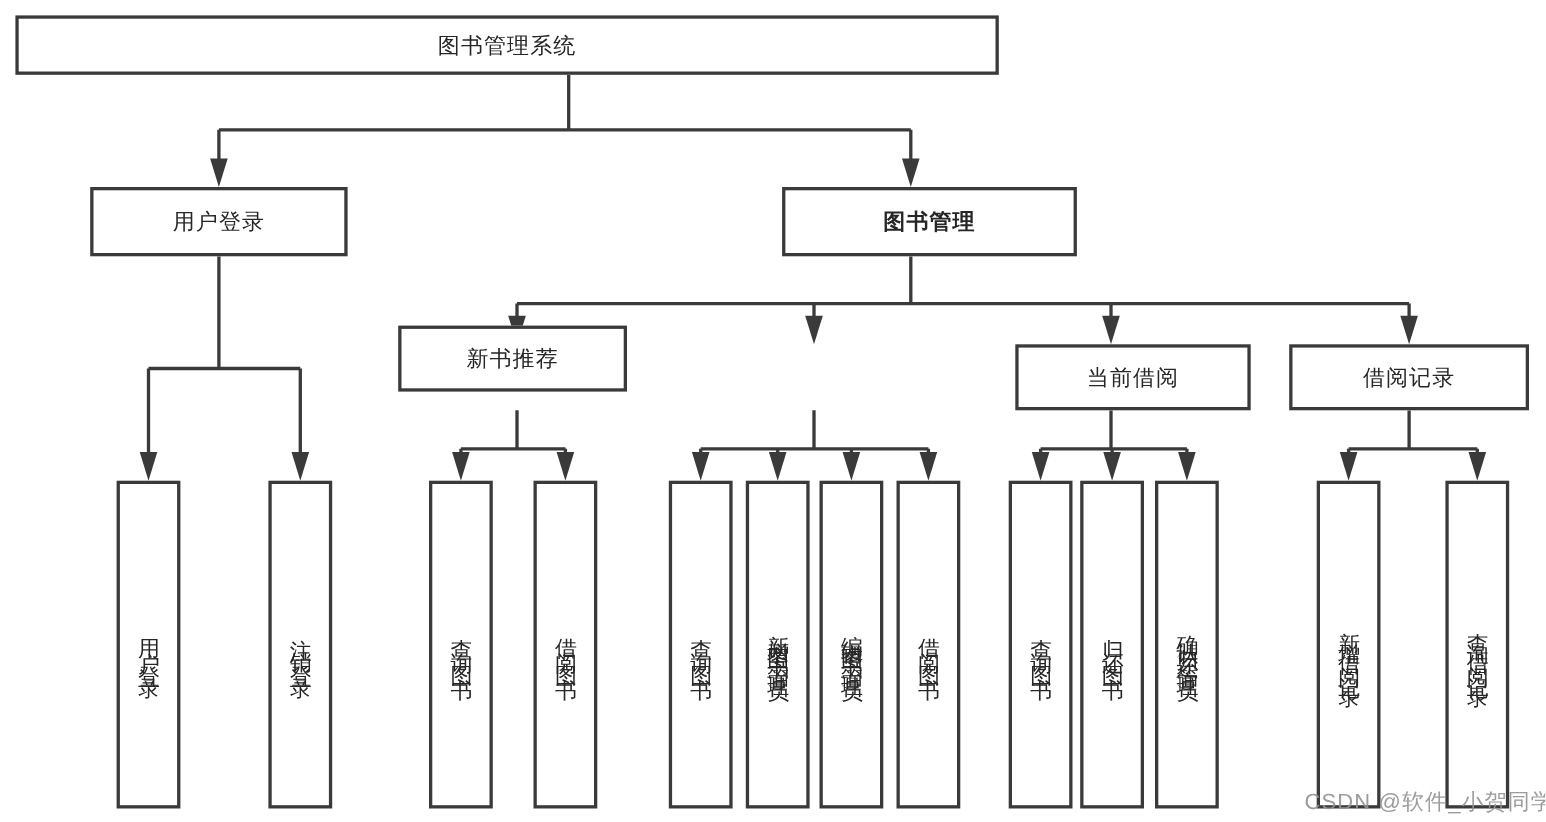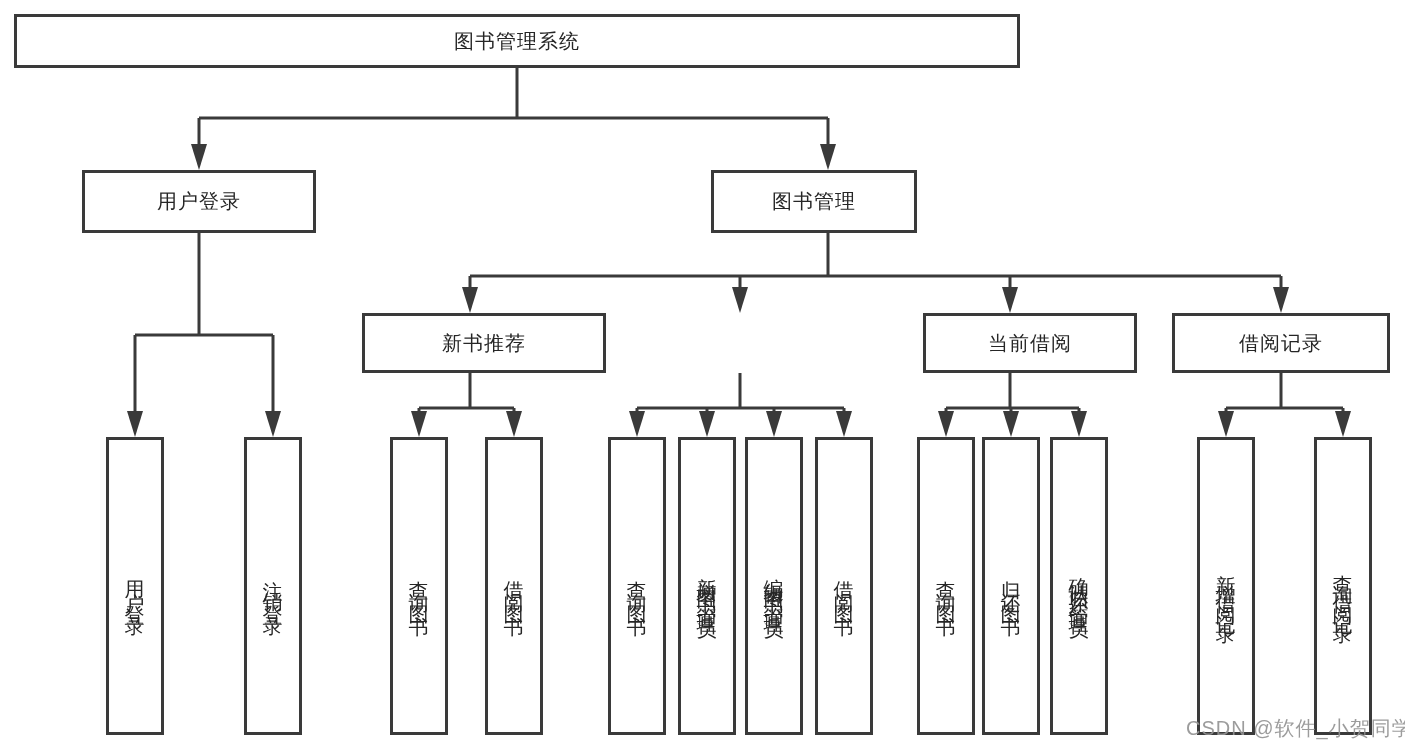--- a/index.html
+++ b/index.html
@@ -69,26 +69,26 @@
       <use href="#arw" x="774" y="437"></use>
       <use href="#arw" x="844" y="437"></use>
       <use href="#arw" x="946" y="437"></use>
       <use href="#arw" x="1011" y="437"></use>
       <use href="#arw" x="1079" y="437"></use>
       <use href="#arw" x="1226" y="437"></use>
       <use href="#arw" x="1343" y="437"></use>
     </g>
   </svg>
 
-  <div class="box h" style="left:14px; top:14px; width:1006px; height:54px;">图书管理系统</div>
+  <div class="box h" style="left:14px; top:14px; width:894px; height:54px;">图书管理系统</div>
 
   <div class="box h" style="left:82px; top:170px; width:234px; height:63px;">用户登录</div>
-  <div class="box h" style="left:711px; top:170px; width:206px; height:63px;">图书管理</div>
+  <div class="box h" style="left:711px; top:170px; width:268px; height:63px;font-weight:bold;">图书管理</div>
 
-  <div class="box h" style="left:362px; top:313px; width:244px; height:60px;">新书推荐</div>
+  <div class="box h" style="left:362px; top:296px; width:208px; height:60px;">新书推荐</div>
   <div class="box h" style="left:903px; top:313px; width:214px; height:60px;margin-left:20px;">当前借阅</div>
   <div class="box h" style="left:1172px; top:313px; width:218px; height:60px;text-align:center;">借阅记录</div>
 
   <div class="box v" style="left:106px; top:437px; width:58px; height:298px;">用户登录</div>
   <div class="box v" style="left:244px; top:437px; width:58px; height:298px;">注销登录</div>
 
   <div class="box v" style="left:390px; top:437px; width:58px; height:298px;">查询图书</div>
   <div class="box v" style="left:485px; top:437px; width:58px; height:298px;">借阅图书</div>
 
   <div class="box v" style="left:608px; top:437px; width:58px; height:298px;">查询图书</div>

